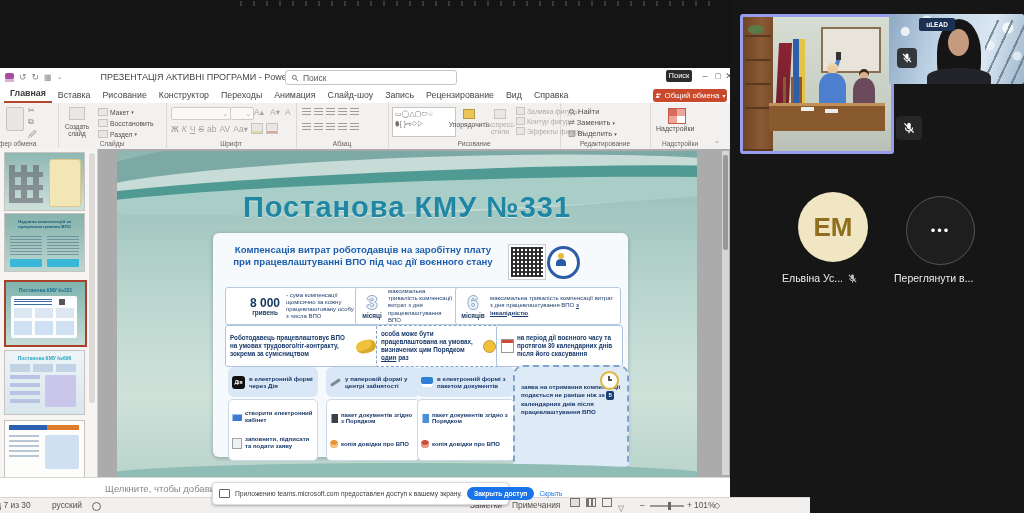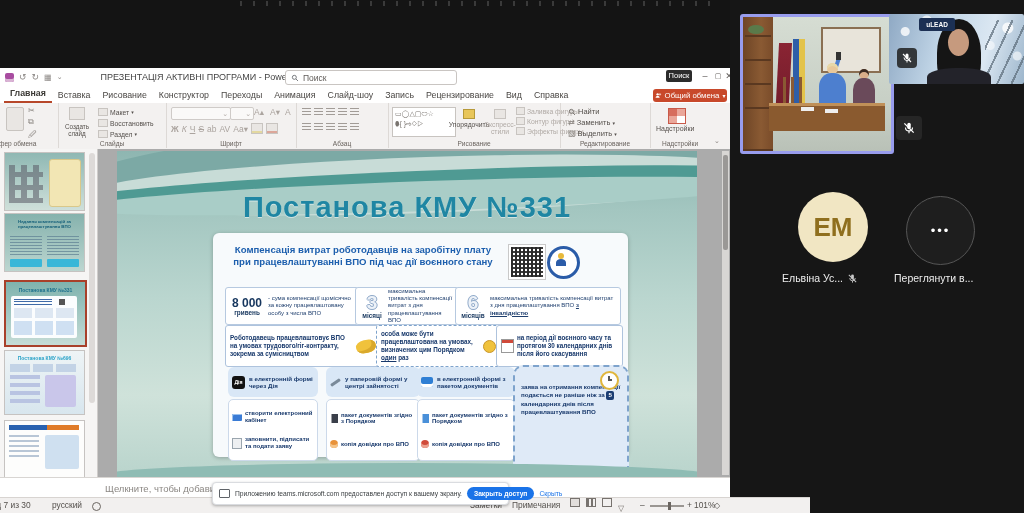--- a/index.html
+++ b/index.html
@@ -330,21 +330,21 @@
 
       <div class="panel">
         <div class="phead">Компенсація витрат роботодавців на заробітну плату при працевлаштуванні ВПО під час дії воєнного стану</div>
         <div class="qr"></div>
         <div class="seslogo">
             <i></i>
             <b></b>
           </div>
 
         <div class="statbox" style="left:12px;width:126px;">
-          <div style="flex:none;width:36px;">
+          <div style="flex:none;width:36px;margin-left:18px;">
             <div class="statnum">8 000</div>
             <div class="statunit">гривень</div>
           </div>
           <div class="stattxt">- сума компенсації щомісячно за кожну працевлаштовану особу з числа ВПО</div>
         </div>
         <div class="statbox" style="left:142px;width:96px;">
           <div style="flex:none;width:26px;">
             <div class="statnum big">3</div>
             <div class="statunit">місяці</div>
           </div>

